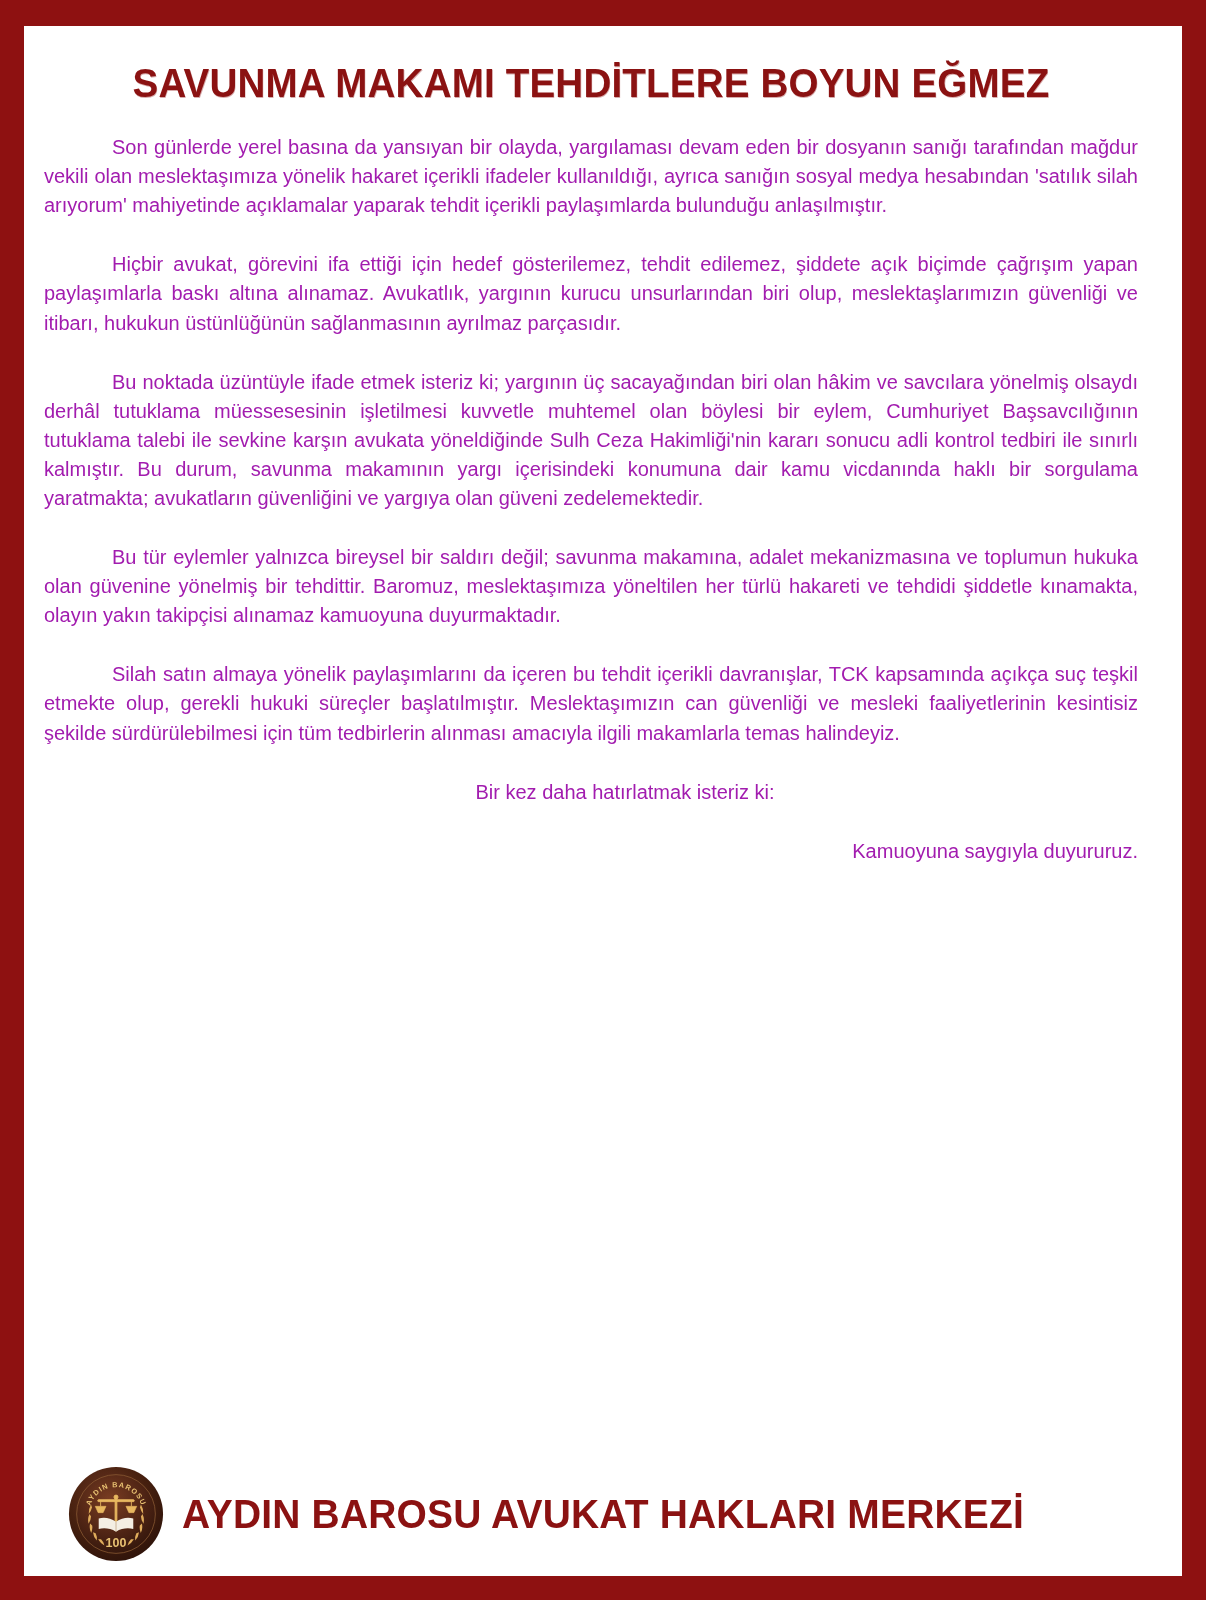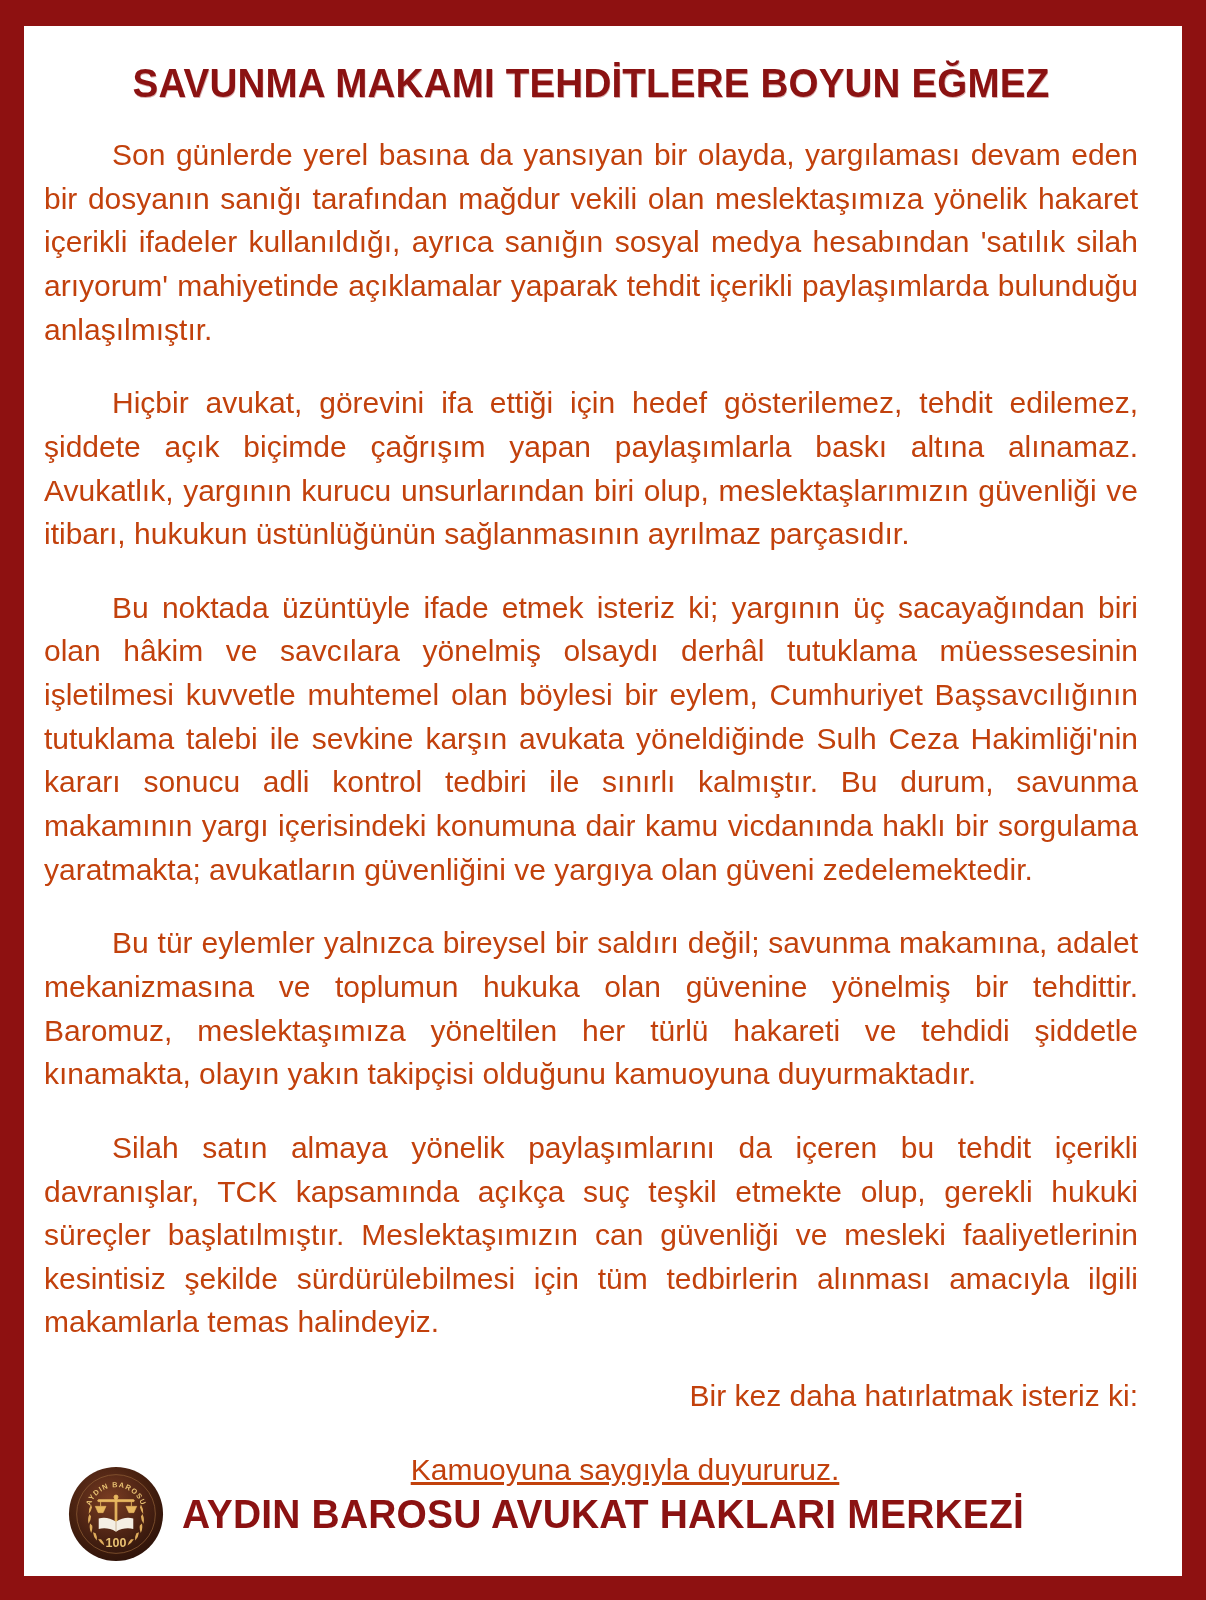--- a/index.html
+++ b/index.html
@@ -47,49 +47,48 @@
     text-shadow: 0.6px 0.6px 0 rgba(139,18,18,0.35);
   }
 
   
   .body-block {
     margin-top: 26px;
   }
 
   .para {
     margin: 0 0 30px 0;
-    color: #c2410c;
-    font-size: 30px;
+    color: #a21caf;
+    font-size: 20px;
     line-height: 1.455;
     text-align: justify;
     text-justify: inter-word;
     text-indent: 68px;
     hyphens: none;
     word-spacing: 0px;
   }
 
   .para:last-child {
     margin-bottom: 0;
   }
 
   
   .para.no-justify {
-    text-align: right;
+    text-align: center;
   }
 
   .para.lead-line {
     text-indent: 68px;
     margin-bottom: 0;
   }
 
   .para.closing {
     margin-top: 30px;
     text-indent: 68px;
-    text-align: center;
-    text-decoration: underline;
+    text-align: right;
   }
 
   
   .footer {
     position: absolute;
     left: 44px;
     right: 44px;
     bottom: 14px;
     display: flex;
     align-items: center;
@@ -126,21 +125,21 @@
     <h1 class="doc-title">SAVUNMA MAKAMI TEHDİTLERE BOYUN EĞMEZ</h1>
 
     <div class="body-block">
 
       <p class="para">Son günlerde yerel basına da yansıyan bir olayda, yargılaması devam eden bir dosyanın sanığı tarafından mağdur vekili olan meslektaşımıza yönelik hakaret içerikli ifadeler kullanıldığı, ayrıca sanığın sosyal medya hesabından 'satılık silah arıyorum' mahiyetinde açıklamalar yaparak tehdit içerikli paylaşımlarda bulunduğu anlaşılmıştır.</p>
 
       <p class="para">Hiçbir avukat, görevini ifa ettiği için hedef gösterilemez, tehdit edilemez, şiddete açık biçimde çağrışım yapan paylaşımlarla baskı altına alınamaz. Avukatlık, yargının kurucu unsurlarından biri olup, meslektaşlarımızın güvenliği ve itibarı, hukukun üstünlüğünün sağlanmasının ayrılmaz parçasıdır.</p>
 
       <p class="para">Bu noktada üzüntüyle ifade etmek isteriz ki; yargının üç sacayağından biri olan hâkim ve savcılara yönelmiş olsaydı derhâl tutuklama müessesesinin işletilmesi kuvvetle muhtemel olan böylesi bir eylem, Cumhuriyet Başsavcılığının tutuklama talebi ile sevkine karşın avukata yöneldiğinde Sulh Ceza Hakimliği'nin kararı sonucu adli kontrol tedbiri ile sınırlı kalmıştır. Bu durum, savunma makamının yargı içerisindeki konumuna dair kamu vicdanında haklı bir sorgulama yaratmakta; avukatların güvenliğini ve yargıya olan güveni zedelemektedir.</p>
 
-      <p class="para">Bu tür eylemler yalnızca bireysel bir saldırı değil; savunma makamına, adalet mekanizmasına ve toplumun hukuka olan güvenine yönelmiş bir tehdittir. Baromuz, meslektaşımıza yöneltilen her türlü hakareti ve tehdidi şiddetle kınamakta, olayın yakın takipçisi olduğunu kamuoyuna duyurmaktadır.</p>
+      <p class="para">Bu tür eylemler yalnızca bireysel bir saldırı değil; savunma makamına, adalet mekanizmasına ve toplumun hukuka olan güvenine yönelmiş bir tehdittir. Baromuz, meslektaşımıza yöneltilen her türlü hakareti ve tehdidi şiddetle kınamakta, olayın yakın takipçisi alınamaz kamuoyuna duyurmaktadır.</p>
 
       <p class="para">Silah satın almaya yönelik paylaşımlarını da içeren bu tehdit içerikli davranışlar, TCK kapsamında açıkça suç teşkil etmekte olup, gerekli hukuki süreçler başlatılmıştır. Meslektaşımızın can güvenliği ve mesleki faaliyetlerinin kesintisiz şekilde sürdürülebilmesi için tüm tedbirlerin alınması amacıyla ilgili makamlarla temas halindeyiz.</p>
 
       <p class="para no-justify lead-line">Bir kez daha hatırlatmak isteriz ki:</p>
 
 
       <p class="para closing">Kamuoyuna saygıyla duyururuz.</p>
 
     </div>
 

